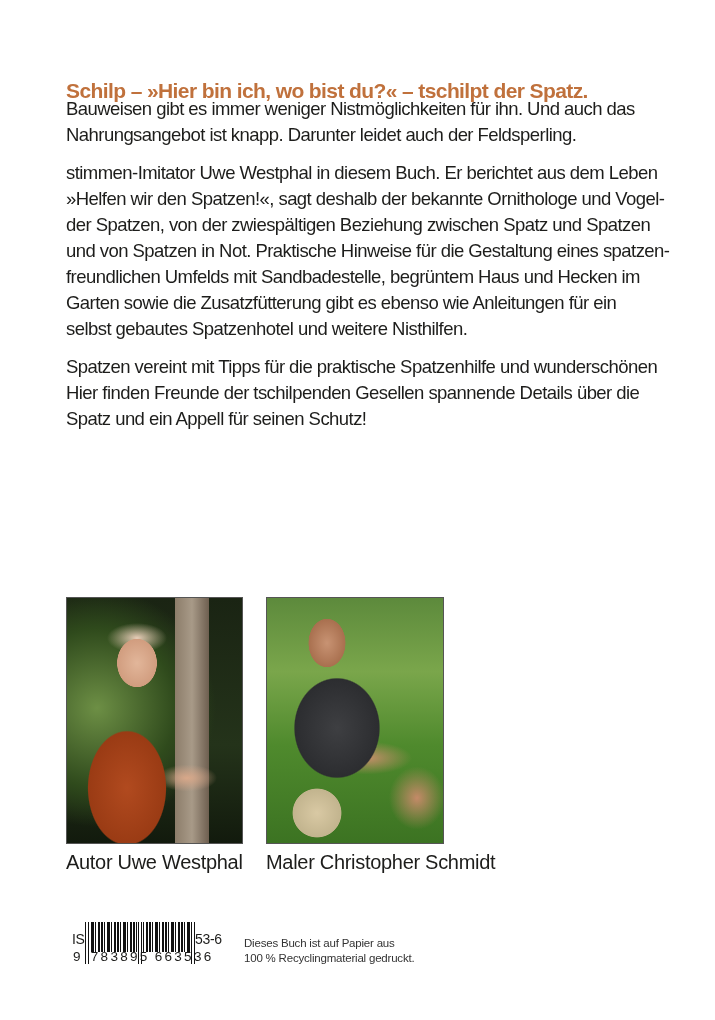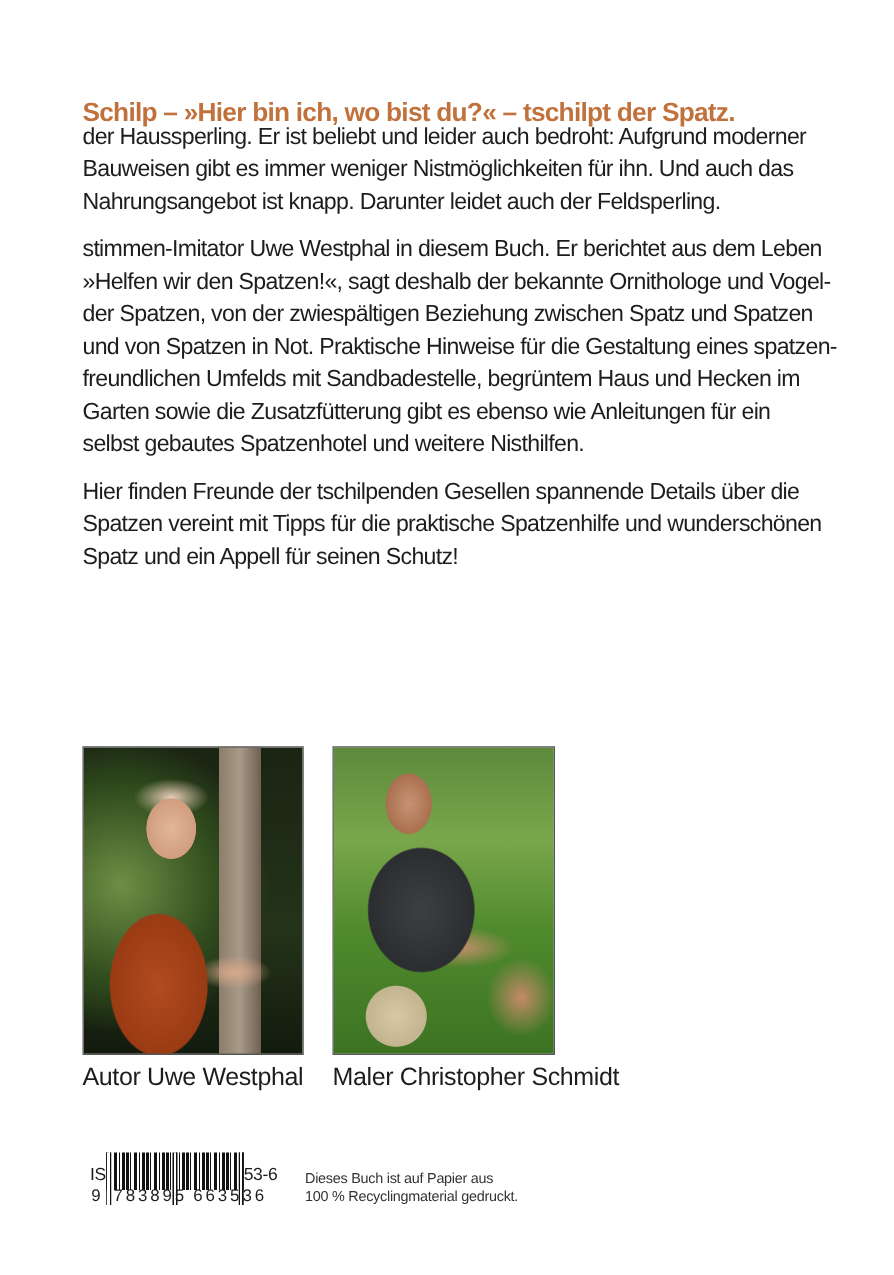--- a/index.html
+++ b/index.html
@@ -61,36 +61,35 @@
 </style>
 </head>
 <body>
 
 <div>
 
   <div class="headline">Schilp – »Hier bin ich, wo bist du?« – tschilpt der Spatz.</div>
 
   <div class="body-text">
     <p class="para">
-      <span>der Haussperling. Er ist beliebt und leider auch bedroht: Aufgrund moderner</span>
       <span>Bauweisen gibt es immer weniger Nistmöglichkeiten für ihn. Und auch das</span>
       <span>Nahrungsangebot ist knapp. Darunter leidet auch der Feldsperling.</span>
     </p>
     <p class="para">
       <span>stimmen-Imitator Uwe Westphal in diesem Buch. Er berichtet aus dem Leben</span>
       <span>»Helfen wir den Spatzen!«, sagt deshalb der bekannte Ornithologe und Vogel-</span>
       <span>der Spatzen, von der zwiespältigen Beziehung zwischen Spatz und Spatzen</span>
       <span>und von Spatzen in Not. Praktische Hinweise für die Gestaltung eines spatzen-</span>
       <span>freundlichen Umfelds mit Sandbadestelle, begrüntem Haus und Hecken im</span>
       <span>Garten sowie die Zusatzfütterung gibt es ebenso wie Anleitungen für ein</span>
       <span>selbst gebautes Spatzenhotel und weitere Nisthilfen.</span>
     </p>
     <p class="para">
+      <span>Spatzen vereint mit Tipps für die praktische Spatzenhilfe und wunderschönen</span>
       <span>Hier finden Freunde der tschilpenden Gesellen spannende Details über die</span>
-      <span>Spatzen vereint mit Tipps für die praktische Spatzenhilfe und wunderschönen</span>
       <span>Spatz und ein Appell für seinen Schutz!</span>
     </p>
   </div>
 
   <div class="photo photo-left"></div>
   <div class="photo photo-right"></div>
 
   <div class="caption caption-left">Autor Uwe Westphal</div>
   <div class="caption caption-right">Maler Christopher Schmidt</div>
 

